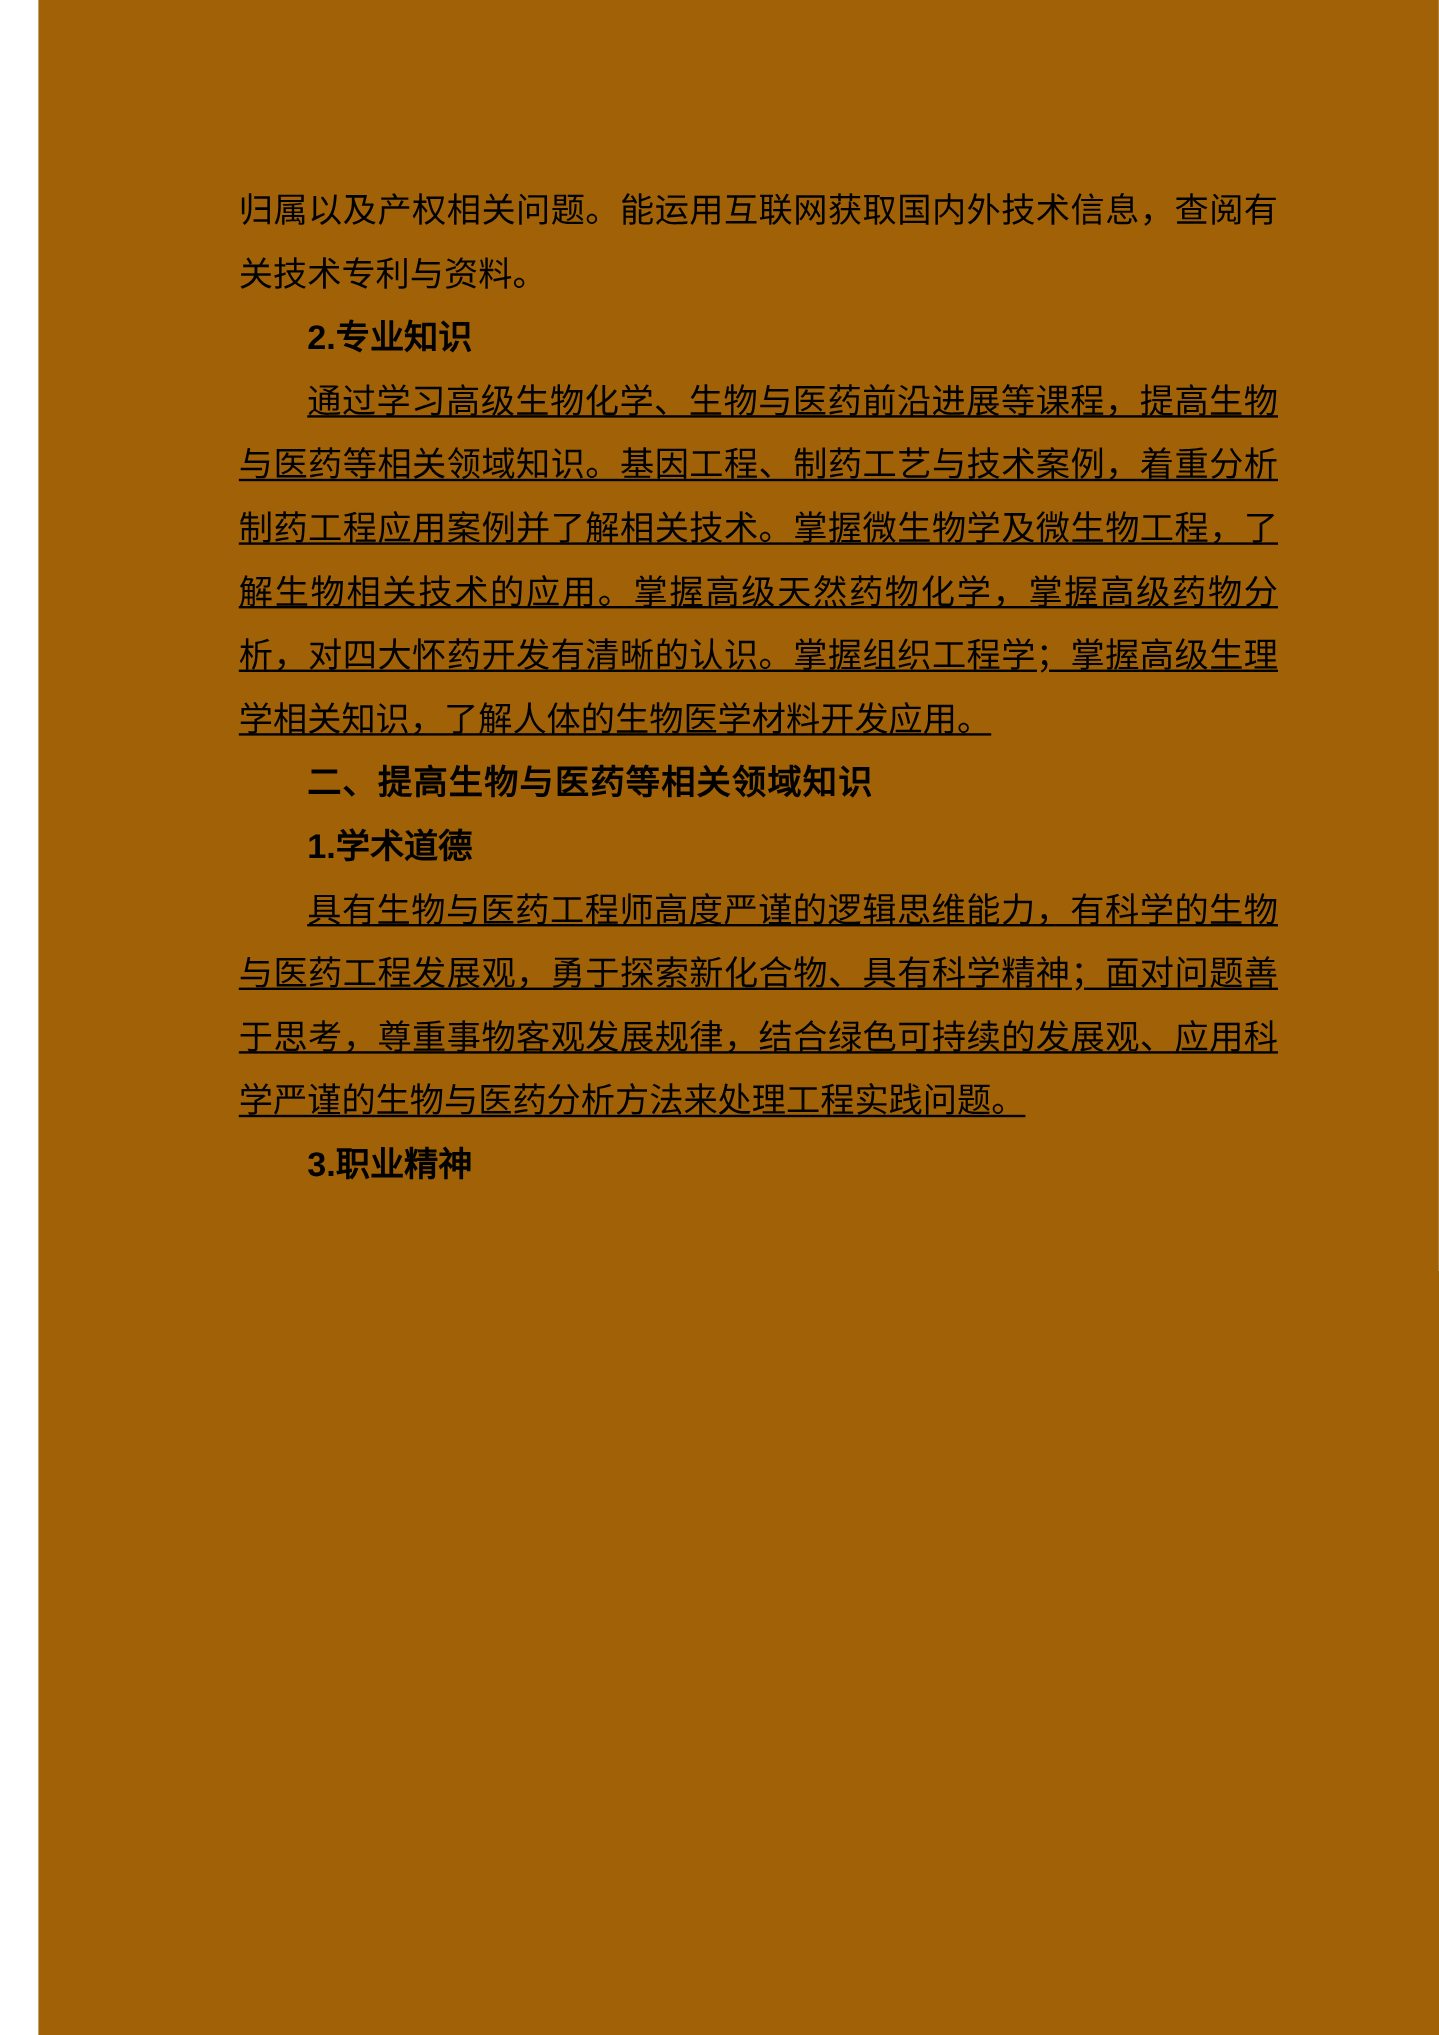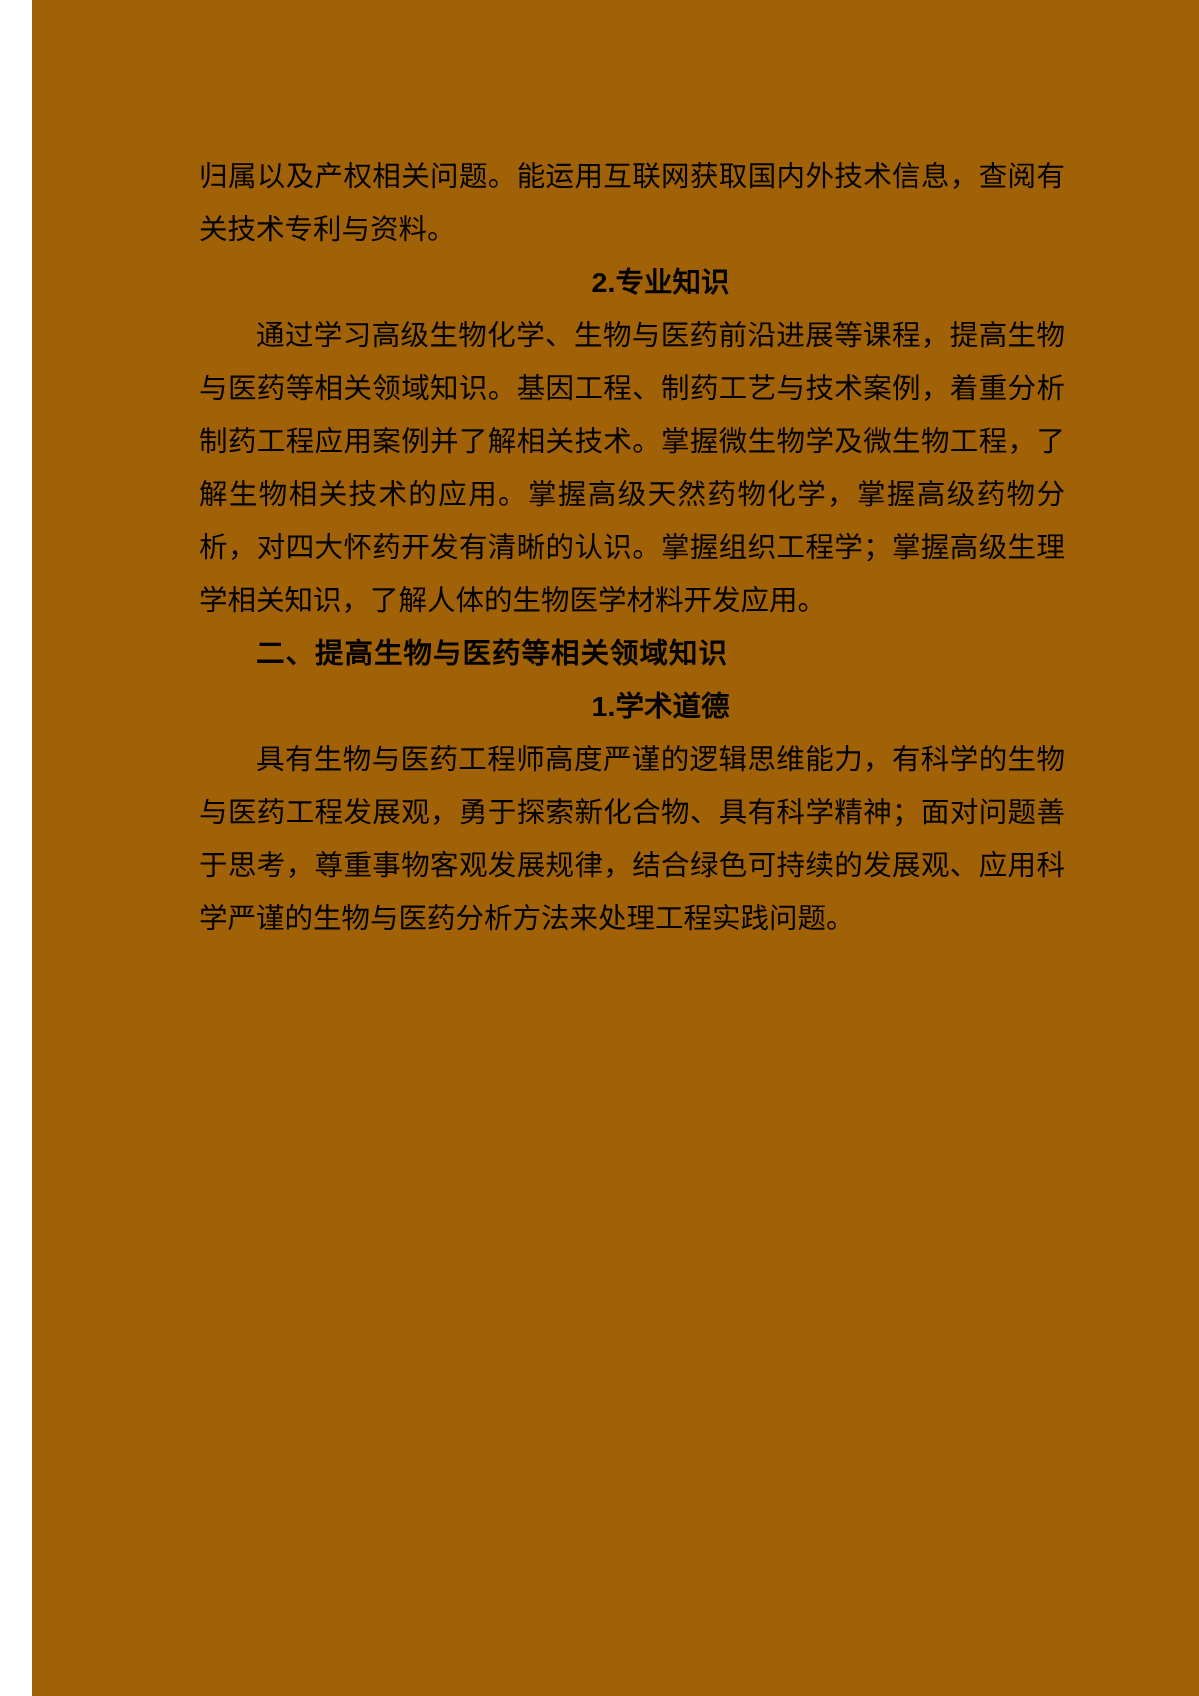--- a/index.html
+++ b/index.html
@@ -31,41 +31,42 @@
     line-height: 53px;
     color: #000000;
   }
   p.paragraph {
     font-family: "Liberation Serif", "DejaVu Serif", serif;
     text-align: justify;
     text-justify: inter-ideograph;
   }
   p.paragraph.indent {
     text-indent: 2em;
+    text-decoration: underline;
   }
   h2.heading {
     font-family: "Liberation Sans", "DejaVu Sans", sans-serif;
     font-weight: 700;
     font-size: 30px;
     text-indent: 2em;
     letter-spacing: 1px;
   }
   h3.subheading {
     font-family: "Liberation Sans", "DejaVu Sans", sans-serif;
     font-weight: 600;
     font-size: 29px;
     text-indent: 2em;
-    text-align: center;
   }
 </style>
 </head>
 <body>
 
 <div class="page">
   <main class="content">
       <p class="paragraph">归属以及产权相关问题。能运用互联网获取国内外技术信息，查阅有关技术专利与资料。</p>
       <h3 class="subheading">2.专业知识</h3>
       <p class="paragraph indent">通过学习高级生物化学、生物与医药前沿进展等课程，提高生物与医药等相关领域知识。基因工程、制药工艺与技术案例，着重分析制药工程应用案例并了解相关技术。掌握微生物学及微生物工程，了解生物相关技术的应用。掌握高级天然药物化学，掌握高级药物分析，对四大怀药开发有清晰的认识。掌握组织工程学；掌握高级生理学相关知识，了解人体的生物医学材料开发应用。</p>
       <h2 class="heading">二、提高生物与医药等相关领域知识</h2>
       <h3 class="subheading">1.学术道德</h3>
       <p class="paragraph indent">具有生物与医药工程师高度严谨的逻辑思维能力，有科学的生物与医药工程发展观，勇于探索新化合物、具有科学精神；面对问题善于思考，尊重事物客观发展规律，结合绿色可持续的发展观、应用科学严谨的生物与医药分析方法来处理工程实践问题。</p>
+      <h3 class="subheading">3.职业精神</h3>
     </main>
 </div>
 
 </body></html>

